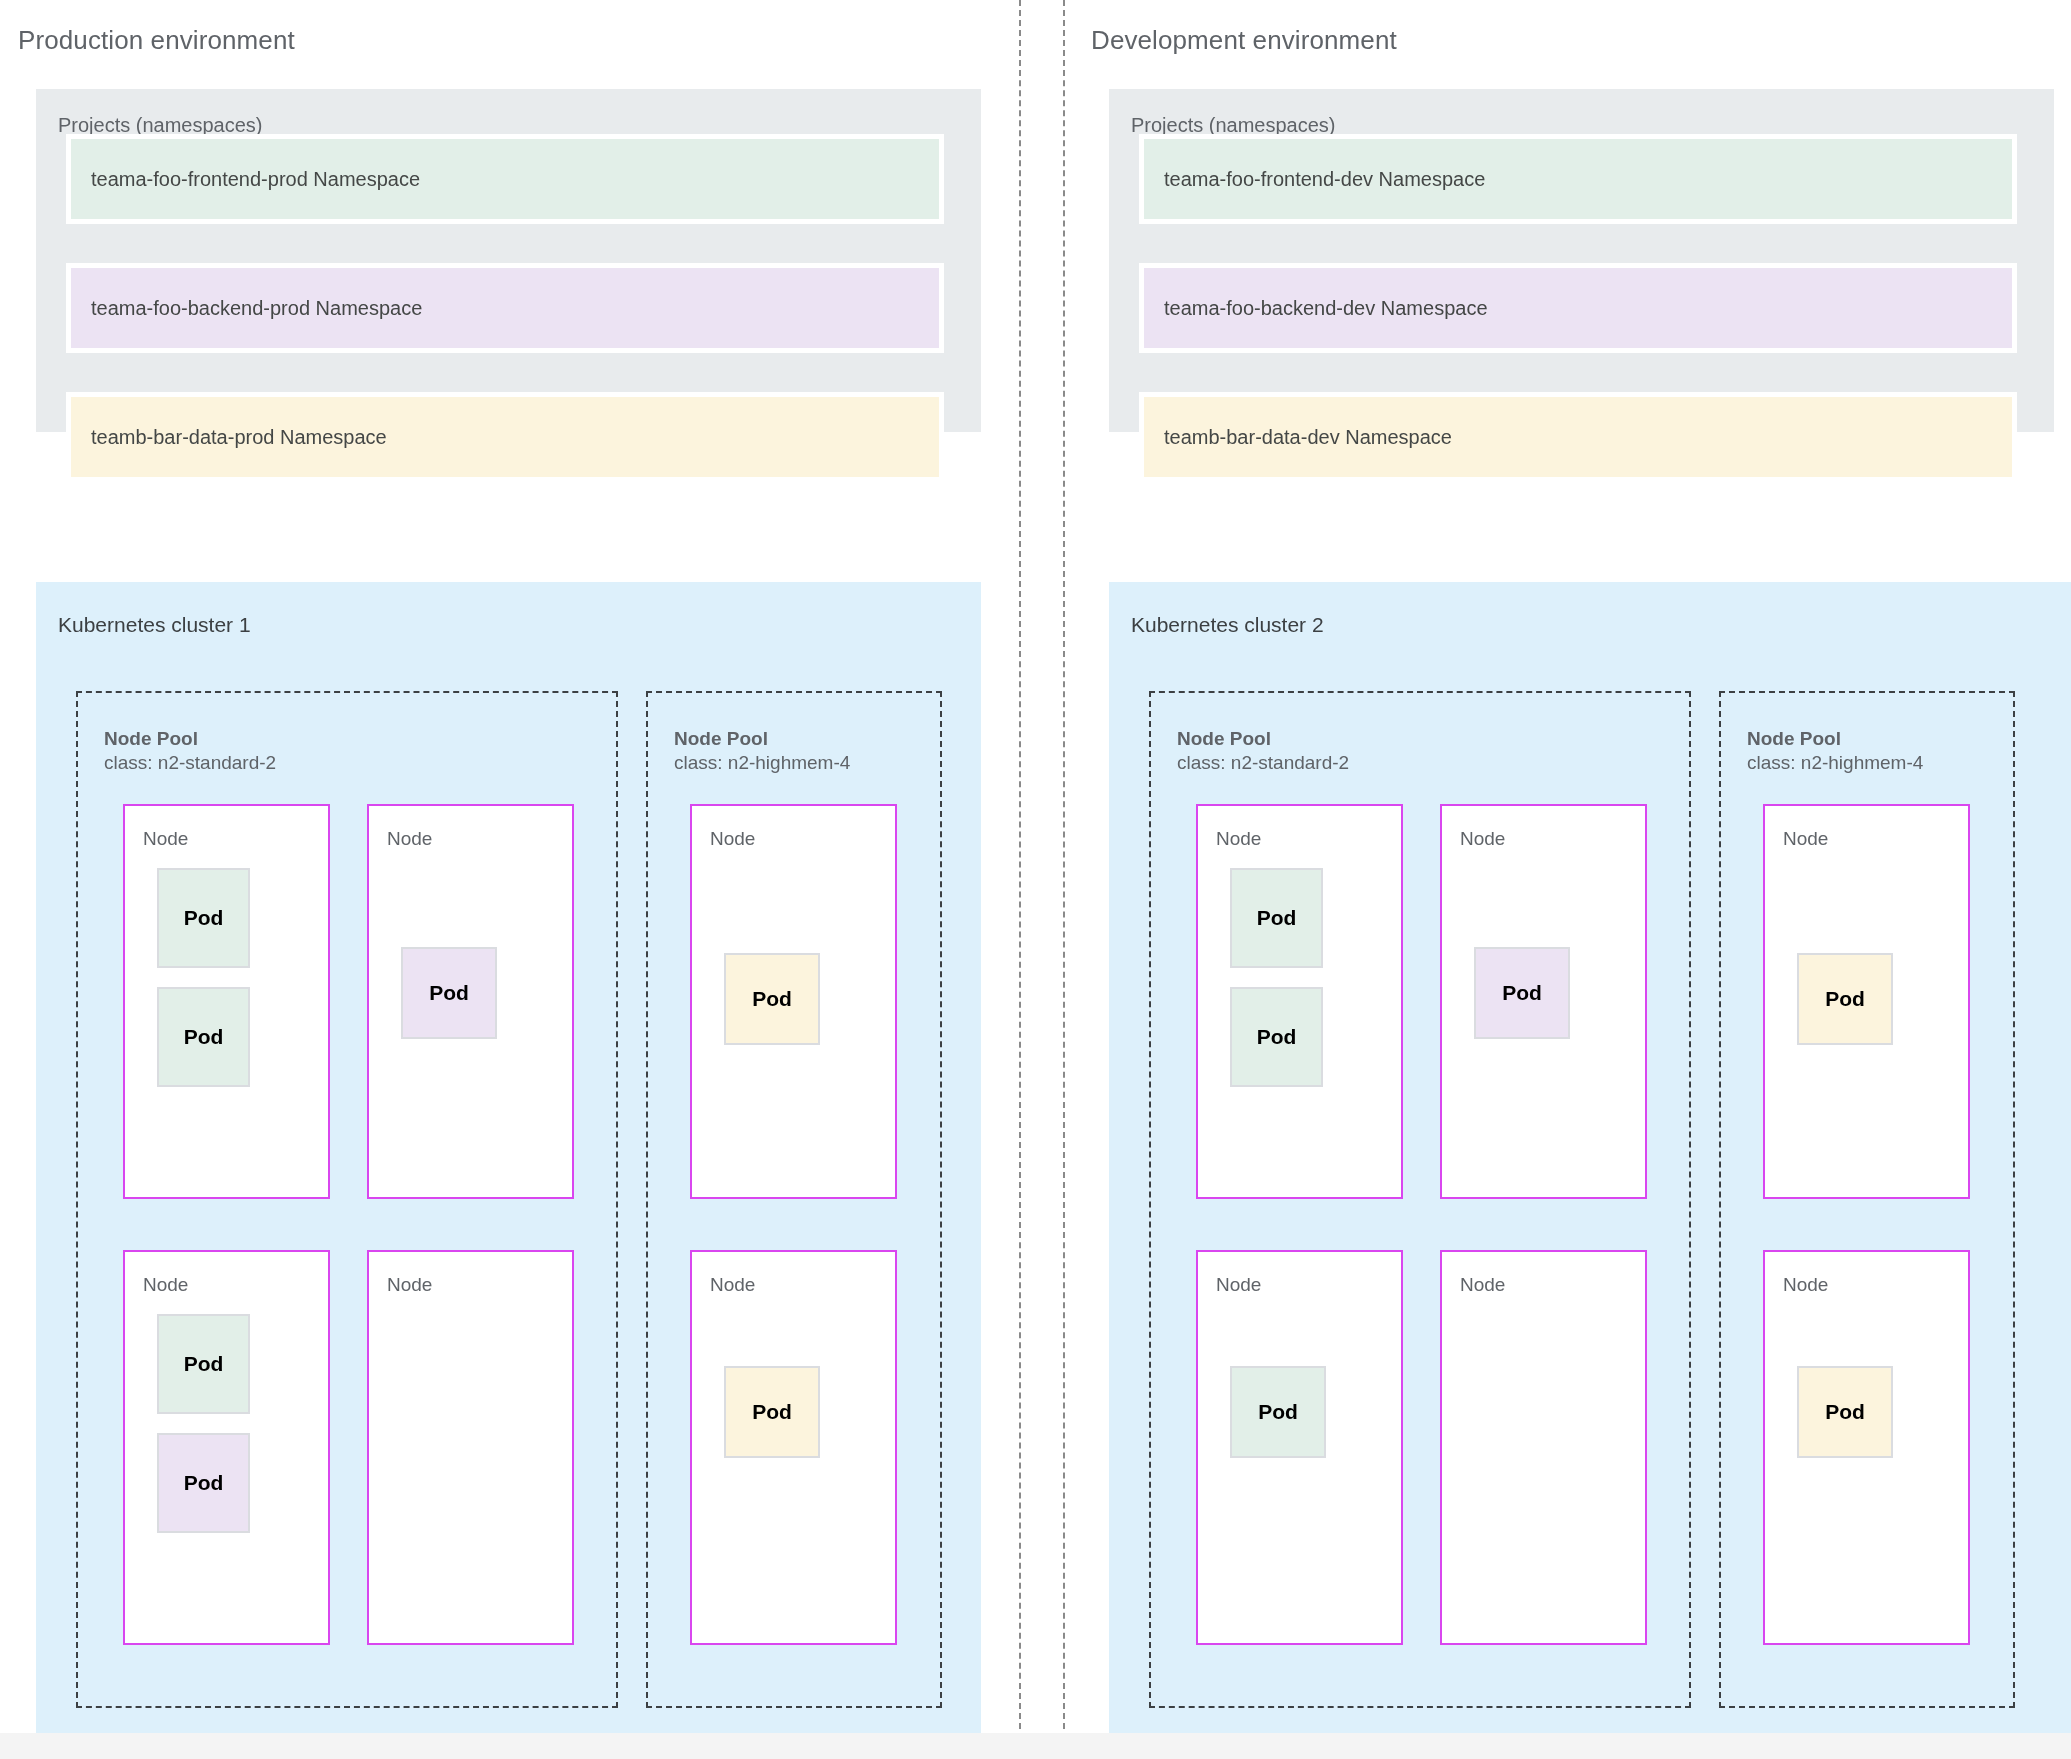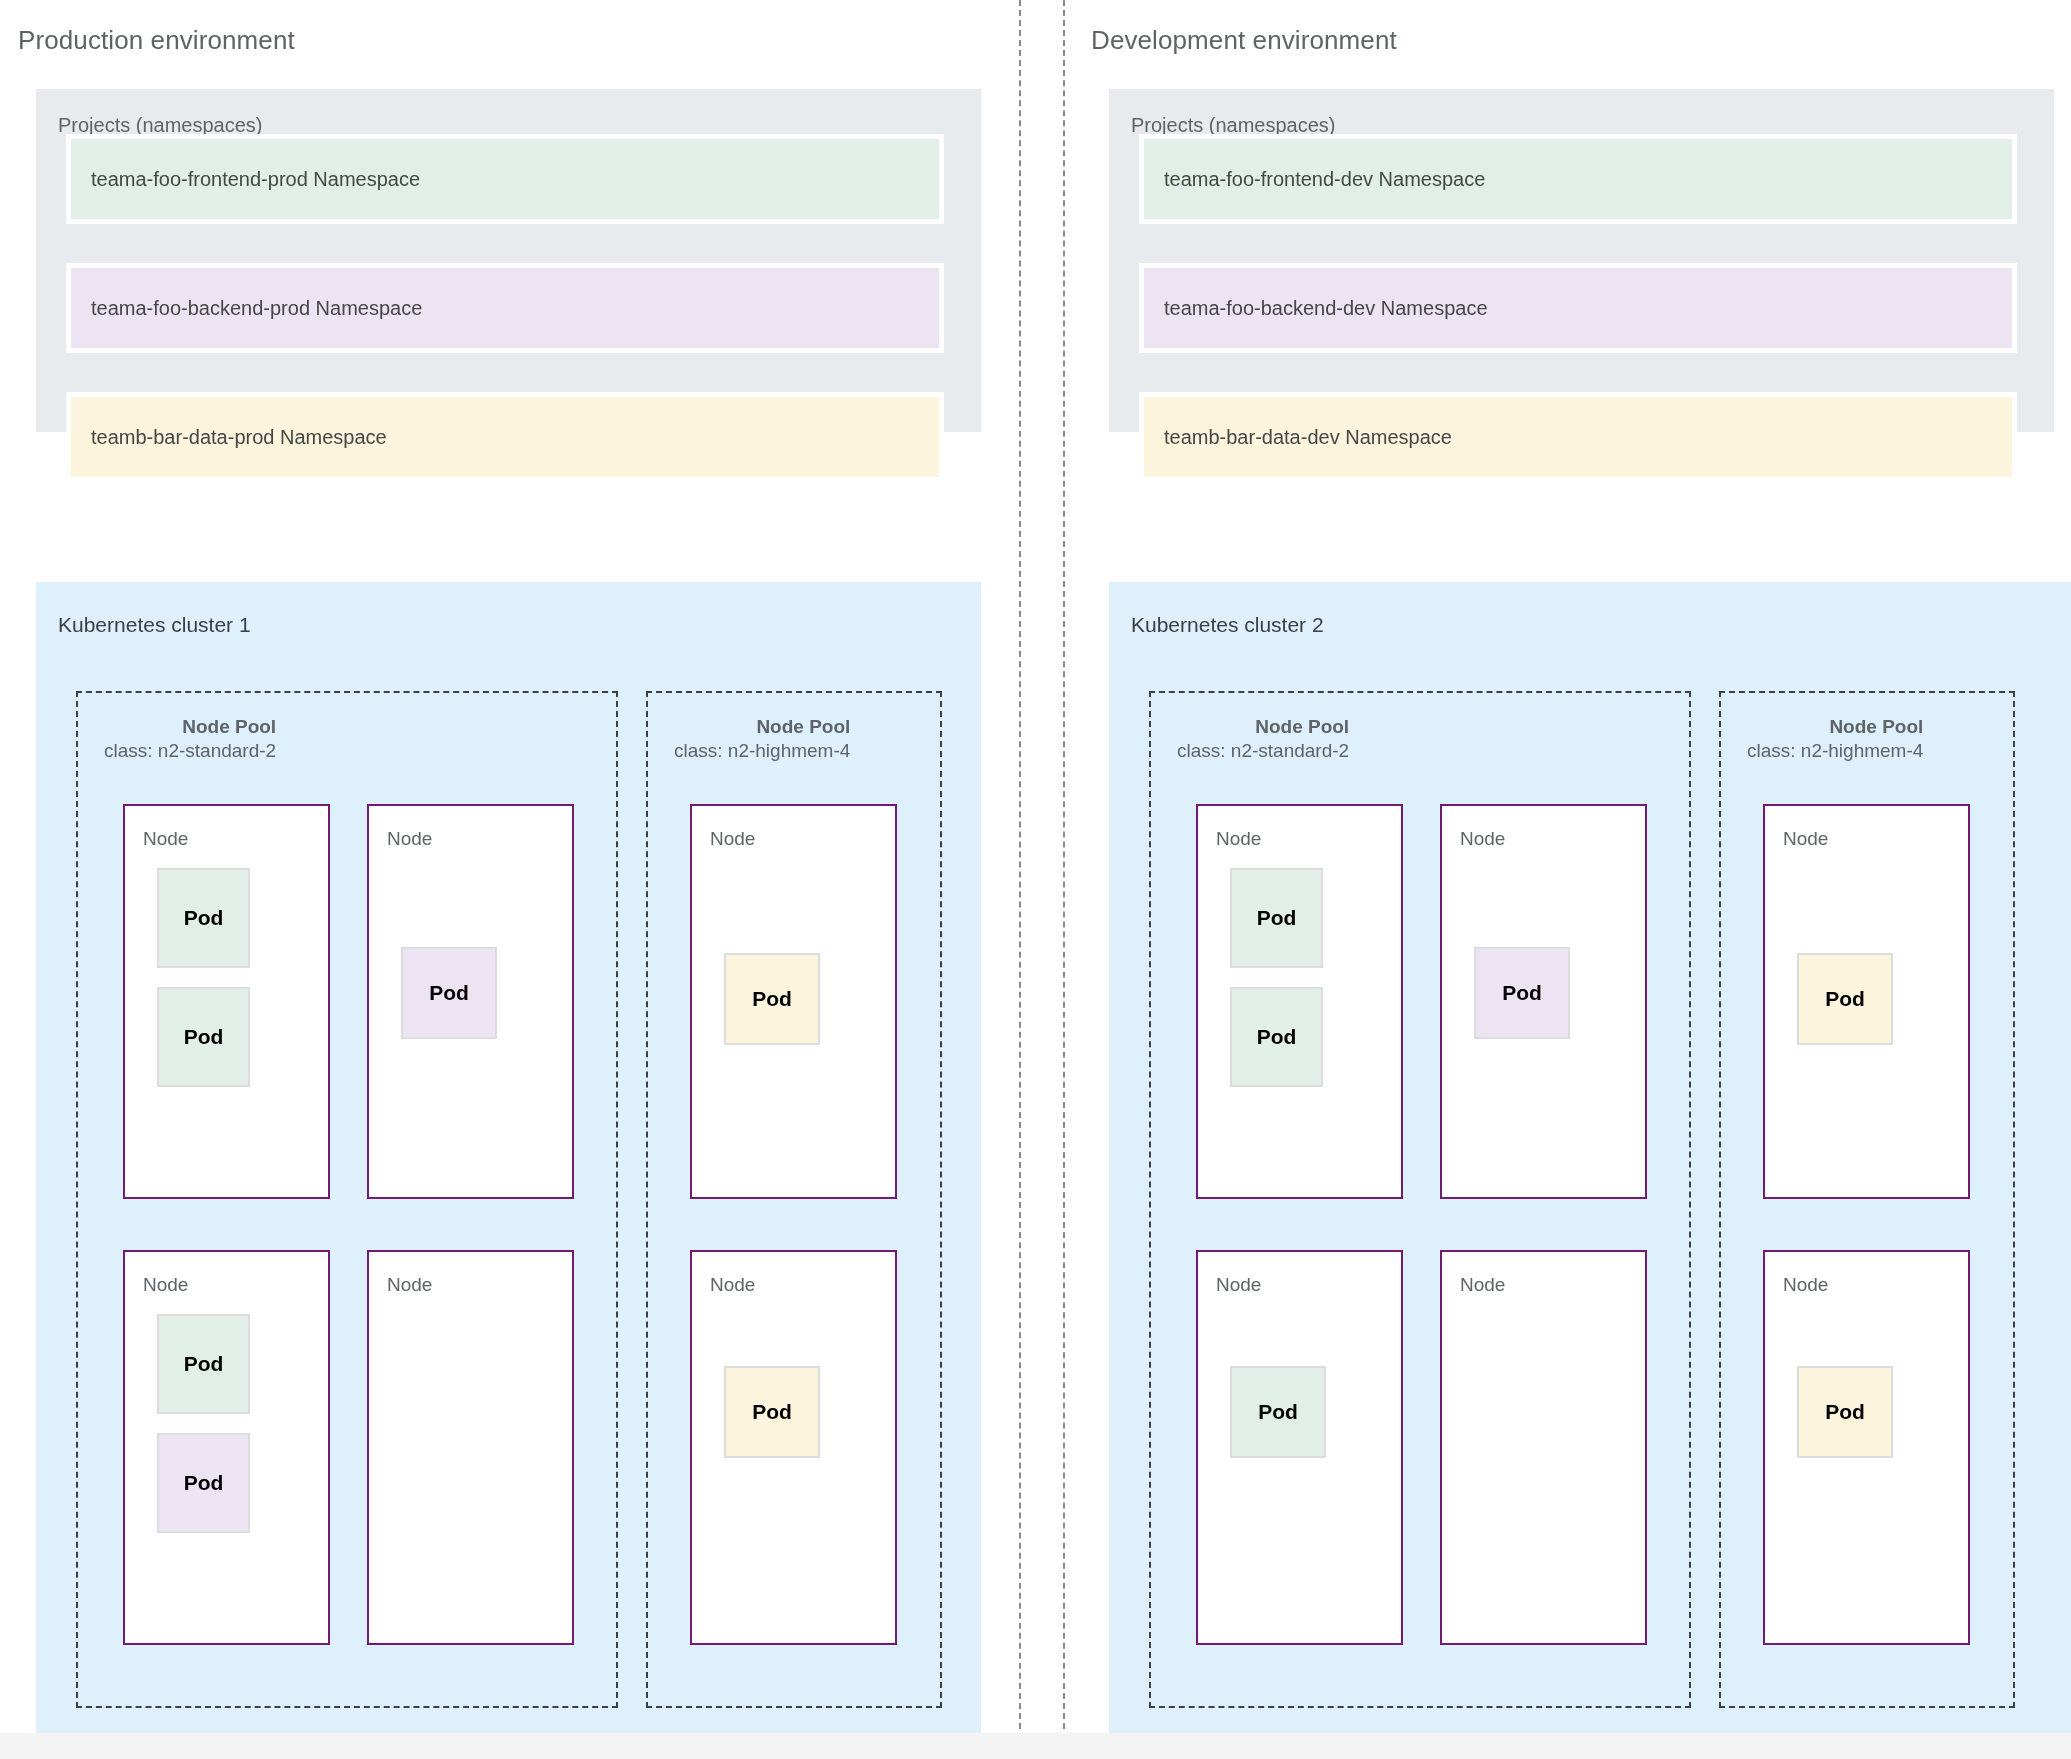--- a/index.html
+++ b/index.html
@@ -64,27 +64,27 @@
   }
 
   .pool{
     position:absolute;top:109px;
     border:2px dashed #3c4043;
     box-sizing:border-box;
   }
   .pool.p-wide{left:40px;width:542px;height:1017px;}
   .pool.p-narrow{left:610px;width:296px;height:1017px;}
 
-  .pool-head{position:absolute;left:26px;top:22px;white-space:nowrap;text-align:right;}
+  .pool-head{position:absolute;left:26px;top:34px;white-space:nowrap;}
   .pool-head .pool-name{font-size:19px;font-weight:bold;color:#5f6368;line-height:1.25;}
   .pool-head .pool-class{font-size:19px;color:#5f6368;line-height:1.25;}
 
   .node{
     position:absolute;
-    background:#ffffff;border:2px solid #701a75;box-sizing:border-box;padding-left:6px;
+    background:#ffffff;border:2px solid #d946ef;box-sizing:border-box;padding-left:6px;
   }
   .node .node-label{
     position:absolute;left:18px;top:22px;
     font-size:19px;color:#5f6368;white-space:nowrap;
   }
 
   
   .pool.p-wide .node{width:207px;height:395px;}
   .pool.p-wide .node.c0{left:45px;}
   .pool.p-wide .node.c1{left:289px;}

